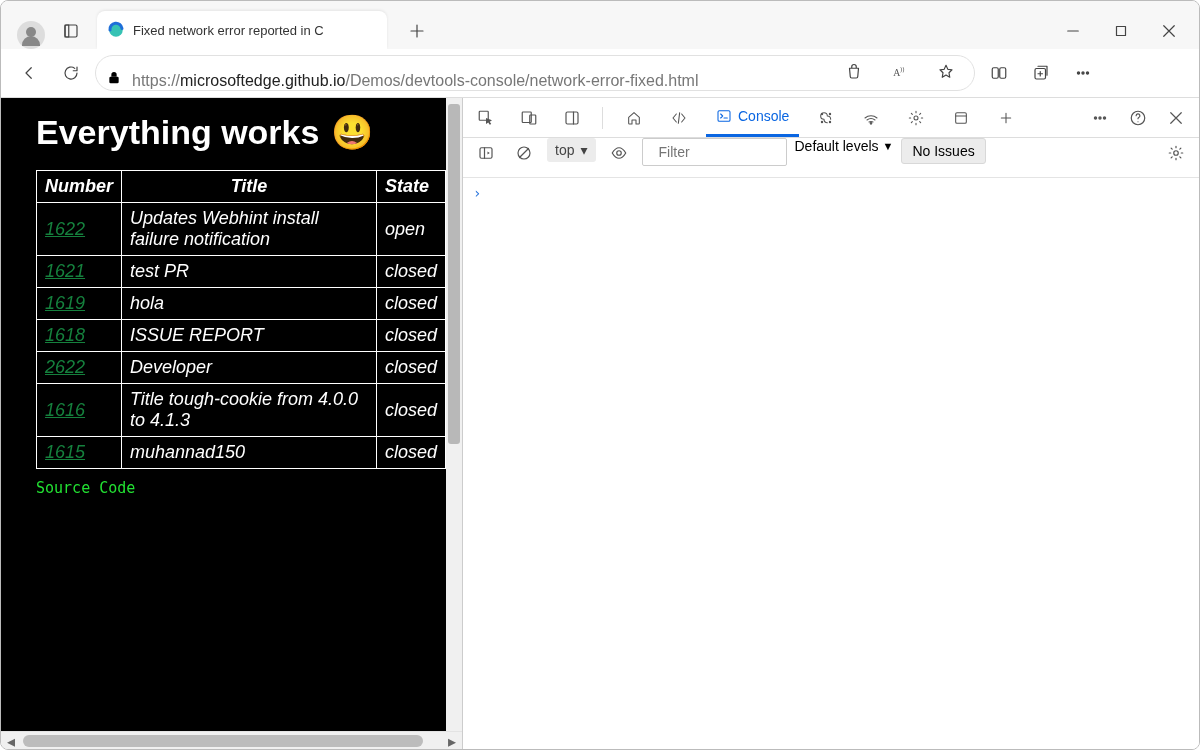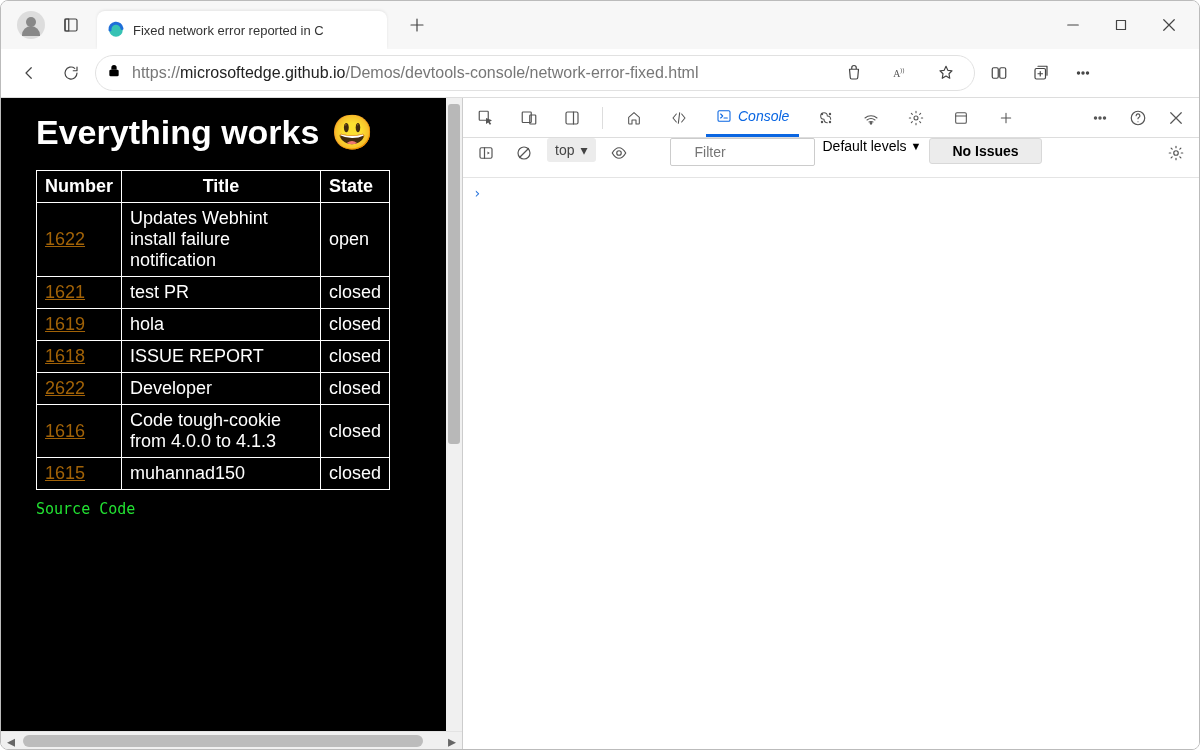--- a/index.html
+++ b/index.html
@@ -9,21 +9,21 @@
   background: #ffffff;
   border: 1px solid #bbb;
   border-radius: 8px;
   overflow: hidden;
   display: flex; flex-direction: column;
 }
 
 .chrome-top {
   height: 48px;
   background: #f7f7f7;
-  display: flex; align-items: center;
+  display: flex; align-items: flex-end;
   gap: 8px;
   padding: 0 8px;
 }
 .avatar-circle { width: 28px; height: 28px; border-radius: 50%; background: #ddd; margin-left: 8px; display:flex;align-items:center;justify-content:center;}
 .avatar-head { width: 10px; height: 10px; border-radius:50%; background:#888; position:relative; top:-3px;}
 .avatar-body { position:absolute; width:18px; height:10px; border-radius:10px 10px 0 0; background:#888; top:15px;}
 .icon-btn {
   width: 36px; height: 36px;
   display: flex; align-items: center; justify-content: center;
   border-radius: 4px;
@@ -53,21 +53,21 @@
   background: #fff;
   display: flex; align-items: center;
   padding: 0 10px;
   gap: 6px;
 }
 .urlbar {
   flex: 1;
   height: 36px;
   border: 1px solid #e1e1e1;
   border-radius: 18px;
-  display: flex; align-items: center;
+  display: flex; align-items: flex-end;
   padding: 0 10px;
   gap: 10px;
   max-width: 880px;
 }
 .url-text { font-size: 16px; color:#777; white-space:nowrap; }
 .url-text .host { color: #222; }
 .url-right { margin-left:auto; display:flex; gap:10px; align-items:center;}
 
 .main { flex:1; display:flex; min-height:0; border-top:1px solid #ddd;}
 
@@ -79,67 +79,66 @@
 }
 .page-scroll {
   flex:1; overflow:hidden;
   background:#000; color:#fff;
   position:relative;
   padding-left:21px;
 }
 .page-inner { padding: 14px 14px 14px 14px; width: 435px; }
 .page-h1 { font-size: 34px; font-weight: 700; display:flex; align-items:center; gap:12px; margin-bottom: 18px;}
 .emoji { font-size: 34px; }
-table.issues { border-collapse: collapse; width: 354px; font-size: 18px; }
+table.issues { border-collapse: collapse; width: 410px; font-size: 18px; font-style: italic; }
 table.issues th, table.issues td { border: 1px solid #fff; padding: 5px 8px; text-align:left; vertical-align: middle;}
 table.issues th { font-weight:700; text-align:center;}
-table.issues td.num a { color: #a16207; text-decoration: underline; }
+table.issues td.num a { color: #15803d; text-decoration: underline; }
 table.issues td.state, table.issues th:last-child { text-align:left; }
 .source-link { color:#22e132; font-family: "Consolas", monospace; font-size:15px; display:inline-block; margin-top:10px;}
 .vscroll-track {
   position:absolute; right:0; top:0; width:16px; height:100%;
   background: #f0f0f0;
 }
 .vscroll-thumb {
   position:absolute; left:2px; width:12px; border-radius:3px; background:#b8b8b8;
 }
 .hscroll {
   height: 18px; background:#f0f0f0; position:relative; border-top:1px solid #e3e3e3;
 }
 .hscroll-arrow { position:absolute; top:1px; width:16px; height:16px; color:#666; display:flex;align-items:center;justify-content:center;}
 .hscroll-thumb { position:absolute; top:3px; height:12px; border-radius:6px; background:#bcbcbc; }
 
 .devtools { flex:1; display:flex; flex-direction:column; background:#fff; min-height:0;}
 .dt-tabs {
   height: 40px; display:flex; align-items:center; padding: 0 6px; gap: 9px;
   border-bottom: 1px solid #ddd;
-  font-style: italic;
 }
 .dt-tabs .icon-btn { width:34px; height:34px; color:#555; }
 .dt-tabs .sep { width:1px; height:22px; background:#ddd; margin: 0 4px;}
 .dt-tab {
   height: 38px; padding: 0 10px; display:flex; align-items:center; gap:6px; font-size:14px; color:#333;
 }
 .dt-tab.active { border-bottom: 3px solid #0a66e2; color:#0a66e2;}
 .dt-tab svg { width:16px; height:16px; stroke-width:1.6;}
 .dt-right { margin-left:auto; display:flex; gap:4px; align-items:center;}
 .dt-toolbar {
   height: 40px; display:flex; align-items:flex-start; gap:8px; padding: 0 8px; border-bottom:1px solid #e4e4e4;
   font-size:14px;
 }
 .dt-toolbar .icon-btn { width:30px; height:30px; color:#555;}
 .ctx-select {
   background:#ececec; border-radius:3px; padding: 4px 8px; display:flex; align-items:center; gap:6px; color:#444; font-size:14px;
 }
 .filter-input {
-  border:1px solid #ccc; height:28px; width:145px; padding:0 24px; font-size:14px; color:#14532d; border-radius:2px;margin-left:28px;
+  border:1px solid #ccc; height:28px; width:145px; padding:0 16px; font-size:14px; color:#14532d; border-radius:2px;
 }
 .levels { display:flex; align-items:center; gap:4px; }
 .levels .caret { font-size:11px;}
-.no-issues { background:#ececec; border:1px solid #d8d8d8; border-radius:3px; padding:4px 22px;font-weight:bold; }
+.no-issues { background:#ececec; border:1px solid #d8d8d8; border-radius:3px; padding:4px 10px; }
 .console-body { flex:1; padding: 6px 10px; }
 .prompt { color:#2a76dd; font-family: Consolas, monospace; font-size:14px;}
 svg { stroke-linecap: round; stroke-linejoin: round; }
 </style>
 </head>
 <body>
 
 <div class="chrome-top">
   <div class="avatar-circle" style="position:relative;">
     <div class="avatar-head"></div>
@@ -284,21 +283,21 @@
                 <td>ISSUE REPORT</td>
                 <td class="state">closed</td>
               </tr>
               <tr>
                 <td class="num"><a>2622</a></td>
                 <td>Developer</td>
                 <td class="state">closed</td>
               </tr>
               <tr>
                 <td class="num"><a>1616</a></td>
-                <td>Code tough-cookie from 4.0.0 to 4.1.3</td>
+                <td>Title tough-cookie from 4.0.0 to 4.1.3</td>
                 <td class="state">closed</td>
               </tr>
               <tr>
                 <td class="num"><a>1615</a></td>
                 <td>muhannad150</td>
                 <td class="state">closed</td>
               </tr>
             </tbody>
         </table>
         <a class="source-link">Source Code</a>

